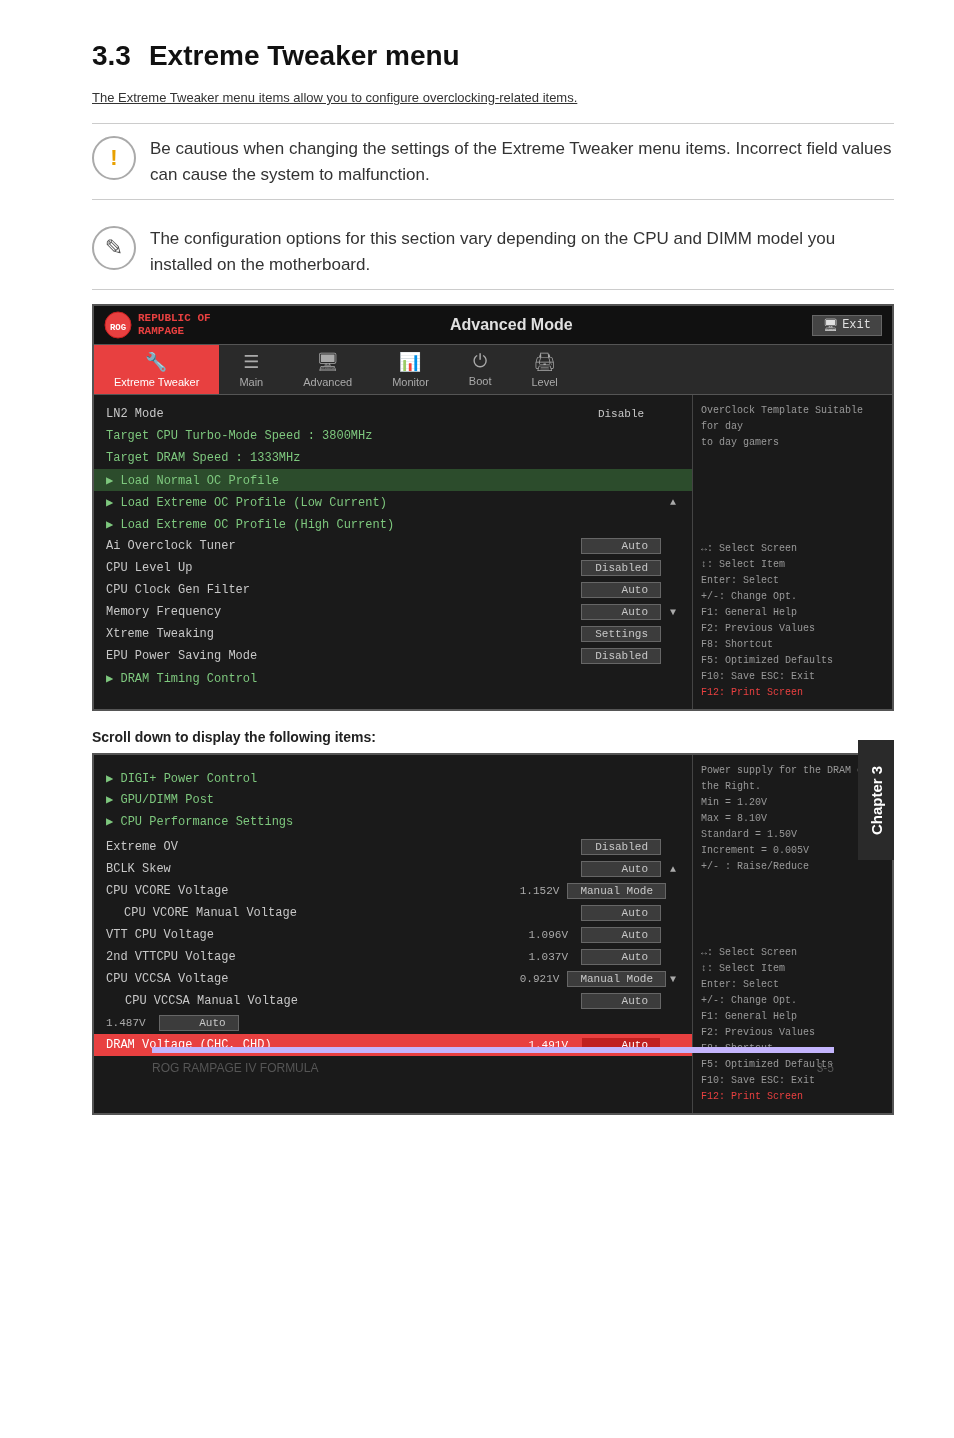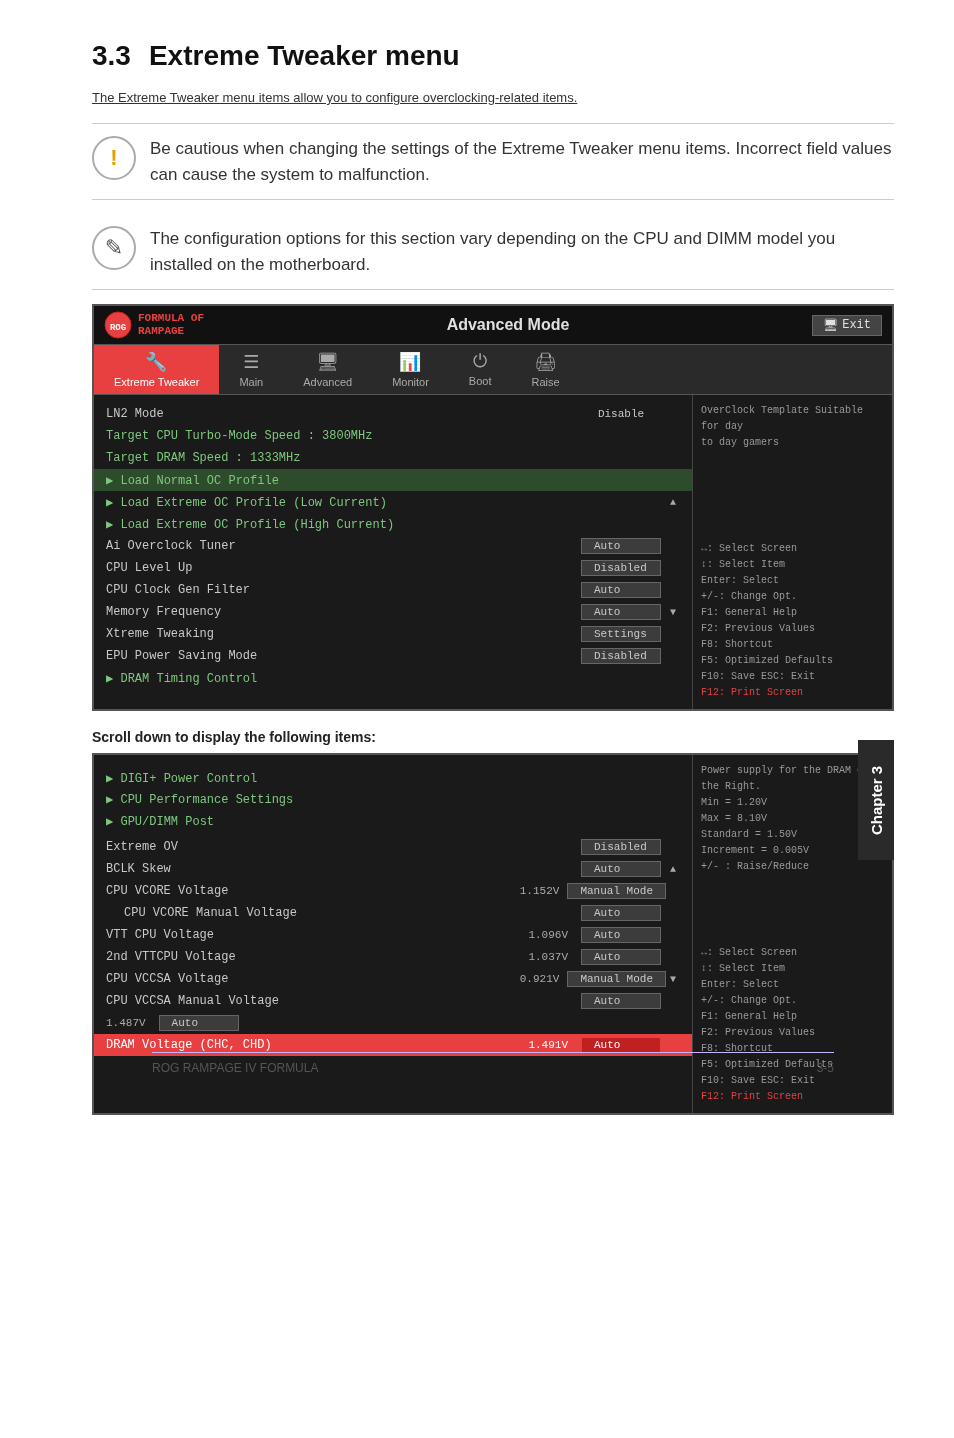--- a/index.html
+++ b/index.html
@@ -178,21 +178,21 @@
       text-align: center;
     }
     .bios-badge {
       background: #3c3c3c;
       border: 1px solid #666;
       color: #c8c8c8;
       padding: 1px 12px;
       font-size: 11px;
       display: inline-block;
       min-width: 80px;
-      text-align: left;
+      text-align: right;
     }
     .bios-badge.auto { color: #c8c8c8; }
     .bios-badge.disabled { color: #c8c8c8; }
     .bios-badge.enabled { color: #c8c8c8; }
     .bios-badge.manual { color: #c8c8c8; }
 
     .bios-arrow-col {
       width: 14px;
       display: flex;
       align-items: center;
@@ -249,21 +249,21 @@
     }
 
     .page-footer {
       position: absolute;
       bottom: 40px;
       left: 60px;
       right: 60px;
       display: flex;
       justify-content: space-between;
       align-items: center;
-      border-top: 1px solid #c4b5fd;
+      border-top: 6px solid #c4b5fd;
       padding-top: 8px;
       font-size: 12px;
       color: #555;
     }
 
     .relative-wrapper {
       position: relative;
       margin-left: 32px;
     }
   </style>
@@ -291,21 +291,21 @@
   <div class="bios-container">
 
     <div class="bios-header">
       <div class="bios-logo">
 
         <svg width="28" height="28" viewBox="0 0 28 28">
           <circle cx="14" cy="14" r="13" fill="#e84040" stroke="#cc2020" stroke-width="1"></circle>
           <text x="14" y="19" text-anchor="middle" fill="white" font-size="9" font-weight="bold">ROG</text>
         </svg>
         <div class="rog-logo">
-          <div>FORMULA OF</div>
+          <div>REPUBLIC OF</div>
           <div>RAMPAGE</div>
         </div>
       </div>
       <div class="bios-mode-title">Advanced Mode</div>
       <div class="bios-exit-btn">
         <span>🖥</span>
         <span>Exit</span>
       </div>
     </div>
 
@@ -325,21 +325,21 @@
       <div class="bios-nav-item">
         <span class="bios-nav-icon">📊</span>
         <span>Monitor</span>
       </div>
       <div class="bios-nav-item">
         <span class="bios-nav-icon">⏻</span>
         <span>Boot</span>
       </div>
       <div class="bios-nav-item">
         <span class="bios-nav-icon">🖨</span>
-        <span>Raise</span>
+        <span>Level</span>
       </div>
     </div>
 
     <div class="bios-content">
       <div class="bios-left">
 
         <div class="bios-row">
           <span class="bios-row-label">LN2 Mode</span>
           <span class="bios-row-value"><span style="color:#c8c8c8; font-size:11px;">Disable</span></span>
           <span class="bios-arrow-col"></span>
@@ -436,25 +436,25 @@
 
   <div class="bios-container2">
     <div class="bios-content2">
       <div class="bios-left">
 
         <div class="bios-row" style="padding-top:8px;">
           <span class="bios-row-label bios-expandable"><span class="arrow">▶</span> DIGI+ Power Control</span>
         </div>
 
         <div class="bios-row">
+          <span class="bios-row-label bios-expandable"><span class="arrow">▶</span> GPU/DIMM Post</span>
+        </div>
+
+        <div class="bios-row">
           <span class="bios-row-label bios-expandable"><span class="arrow">▶</span> CPU Performance Settings</span>
-        </div>
-
-        <div class="bios-row">
-          <span class="bios-row-label bios-expandable"><span class="arrow">▶</span> GPU/DIMM Post</span>
         </div>
 
         <div class="bios-row" style="margin-top:4px;">
           <span class="bios-row-label">Extreme OV</span>
           <span class="bios-row-value"><span class="bios-badge disabled">Disabled</span></span>
           <span class="bios-arrow-col"></span>
         </div>
 
         <div class="bios-row">
           <span class="bios-row-label">BCLK Skew</span>
@@ -493,21 +493,21 @@
 
         <div class="bios-row">
           <span class="bios-row-label">CPU VCCSA Voltage</span>
           <span style="color:#aaa; font-size:11px; margin-right:8px;">0.921V</span>
           <span class="bios-row-value"><span class="bios-badge manual">Manual Mode</span></span>
           <span class="bios-arrow-col">
               <span style="color:#aaa; font-size:10px;">▼</span>
             </span>
         </div>
 
-        <div class="bios-row" style="padding-left:12px;">
+        <div class="bios-row" style="padding-left:31px;">
           <span class="bios-row-label">CPU VCCSA Manual Voltage</span>
           <span class="bios-row-value"><span class="bios-badge auto">Auto</span></span>
           <span class="bios-arrow-col"></span>
         </div>
 
         <div class="bios-row">
           <span style="color:#aaa; font-size:11px; margin-right:8px;">1.487V</span>
           <span class="bios-row-value"><span class="bios-badge auto">Auto</span></span>
           <span class="bios-arrow-col"></span>
         </div>

